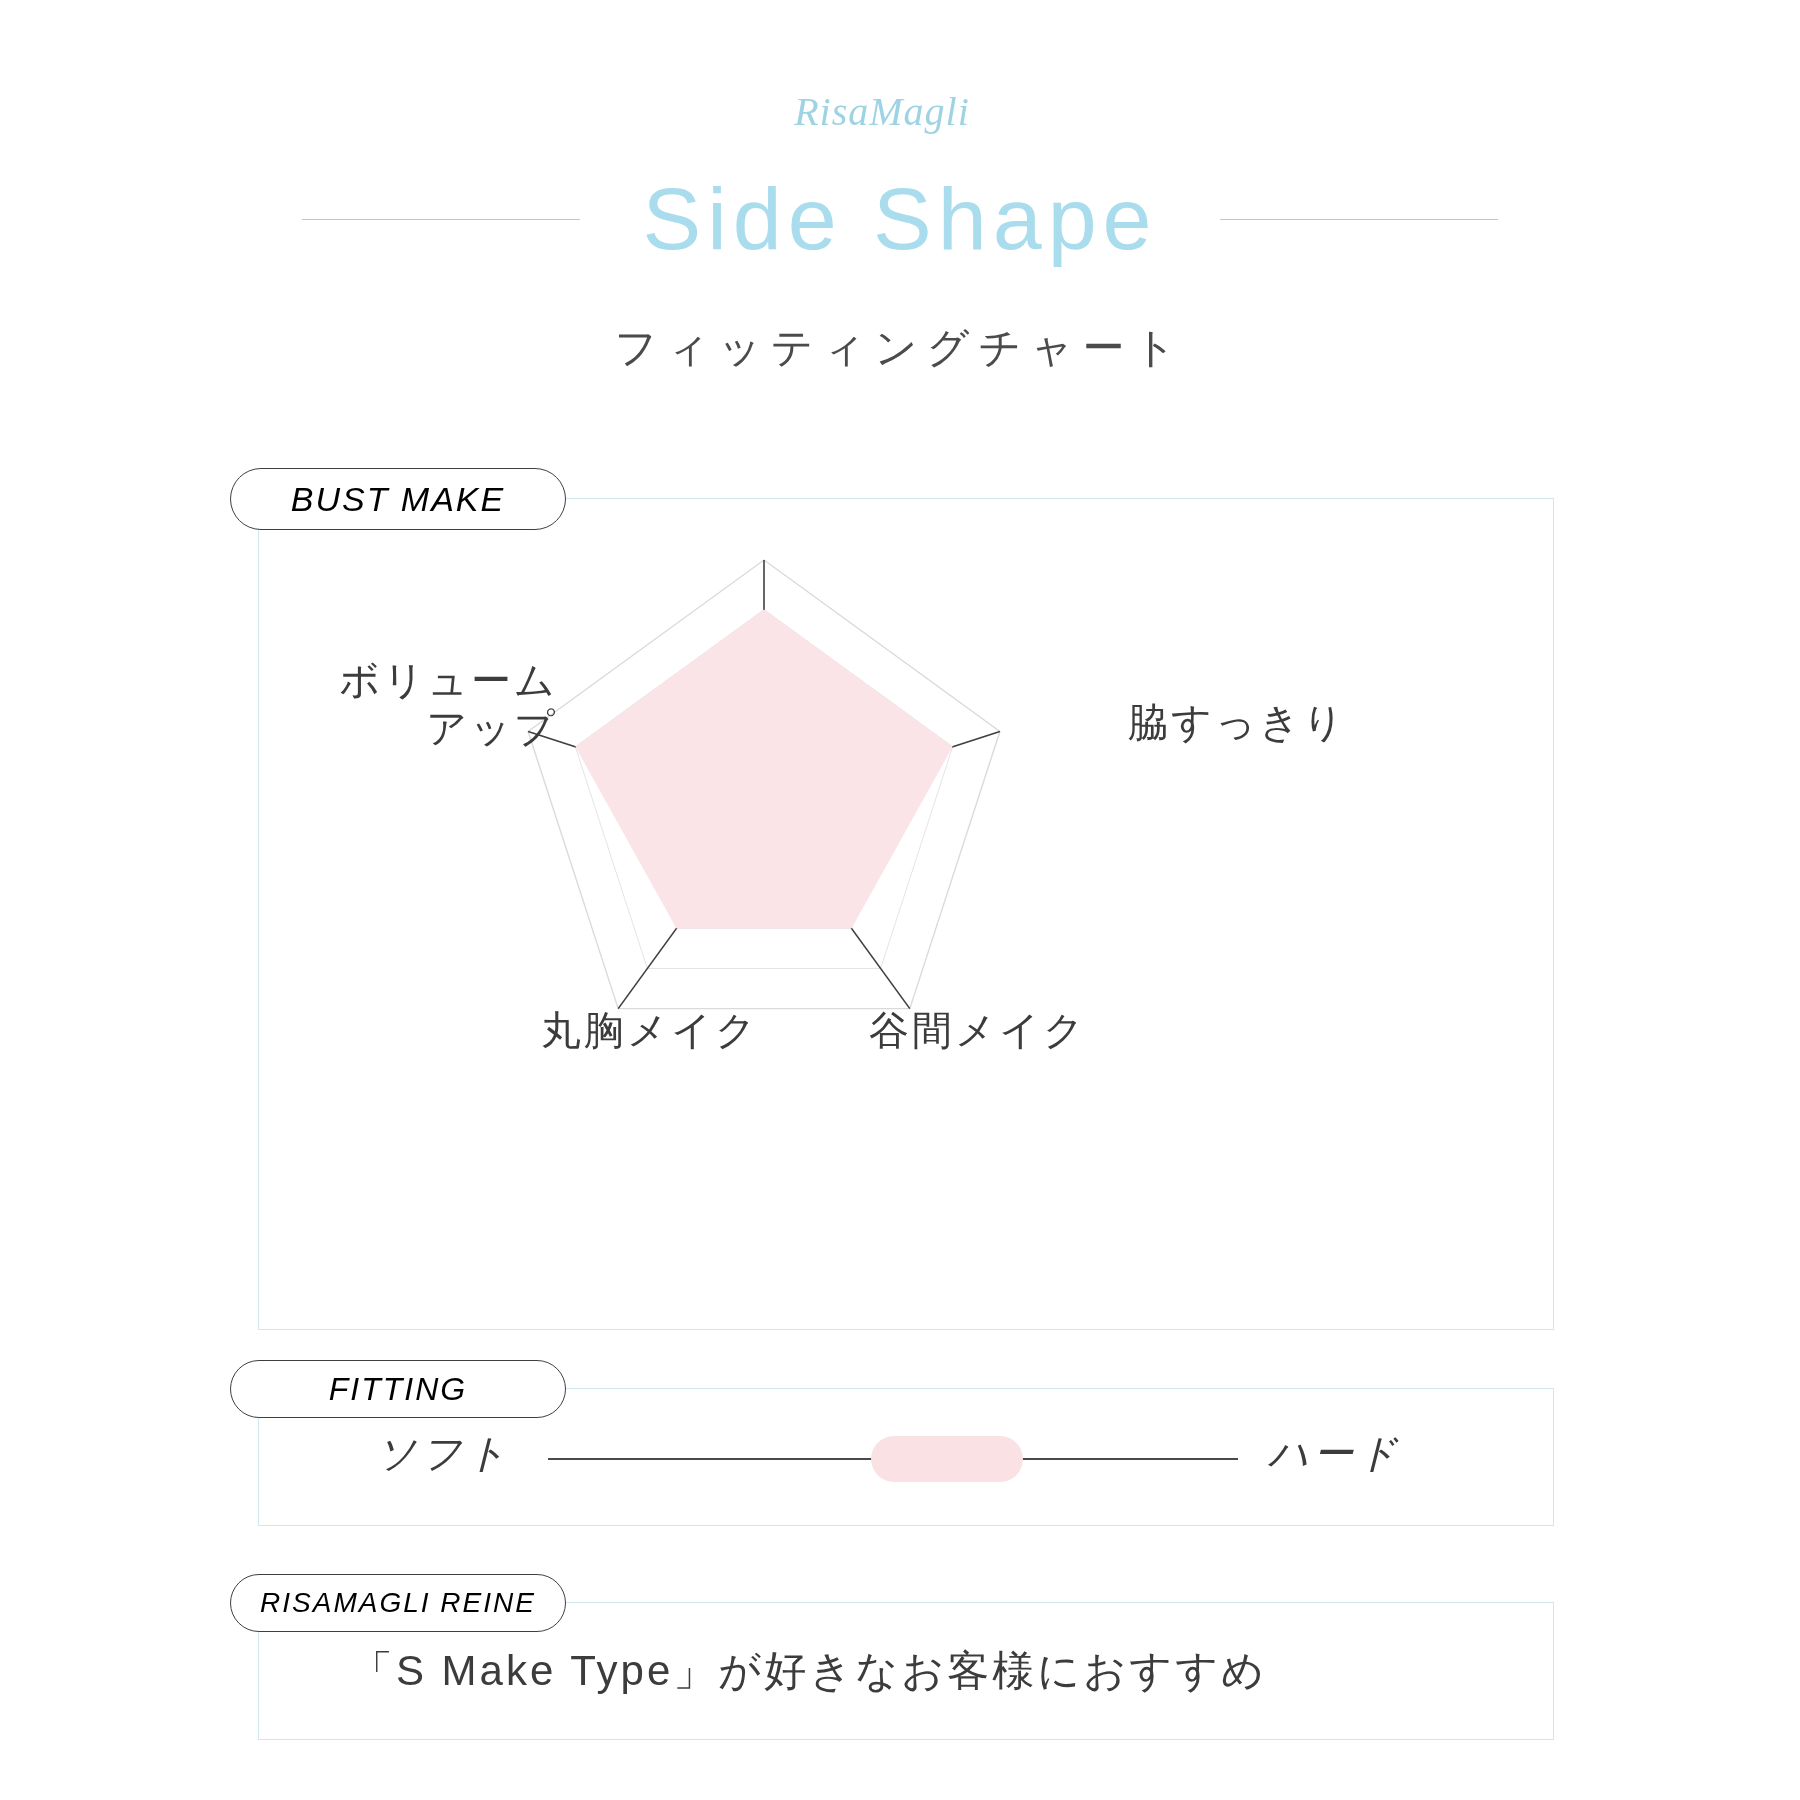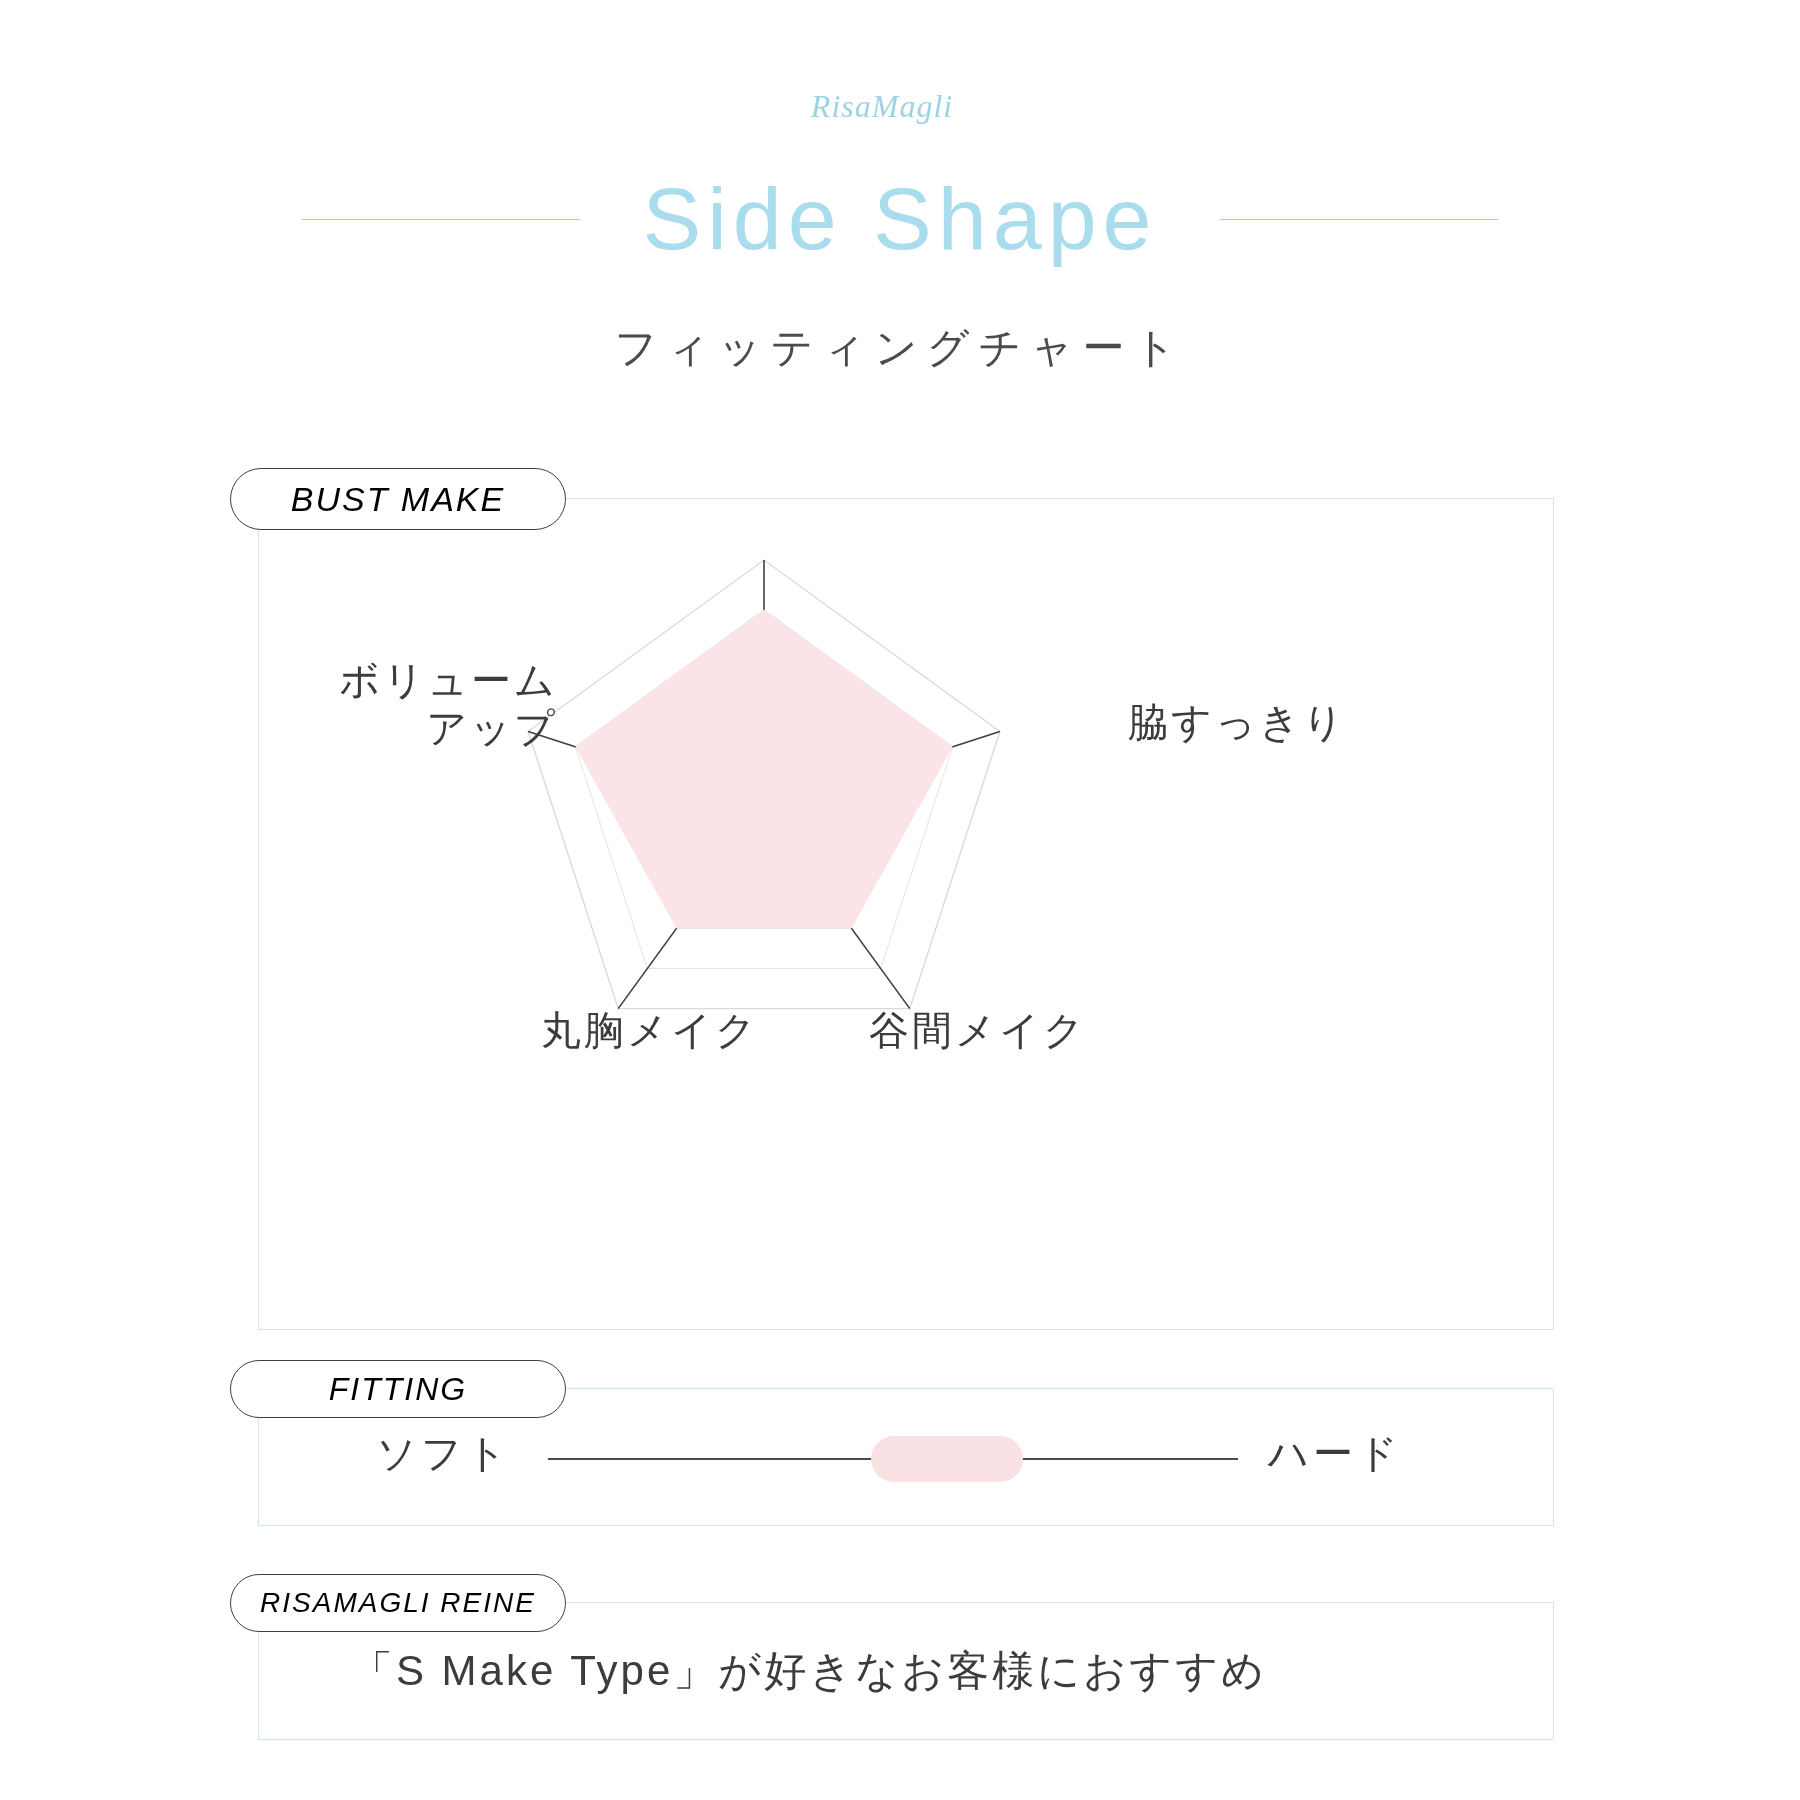--- a/index.html
+++ b/index.html
@@ -18,21 +18,21 @@
 
   
   .brand {
     position: absolute;
     top: 88px;
     left: 0;
     width: 1764px;
     text-align: center;
     font-family: "Liberation Serif", serif;
     font-style: italic;
-    font-size: 32px;
+    font-size: 40px;
     letter-spacing: 1px;
     color: #9ed3e3;
   }
   .title-row {
     position: absolute;
     top: 175px;
     left: 0;
     width: 1800px;
     display: flex;
     align-items: center;
@@ -111,20 +111,21 @@
     text-align: center;
   }
 
   
   .fit-inner {
     position: absolute;
     left: 258px;
     top: 1388px;
     width: 1296px;
     height: 138px;
+    font-style: italic;
   }
   .fit-label {
     position: absolute;
     top: 38px;
     font-size: 40px;
     letter-spacing: 4px;
     color: #3c3c3c;
   }
   .fit-soft { left: 118px; }
   .fit-hard { left: 1010px; }

